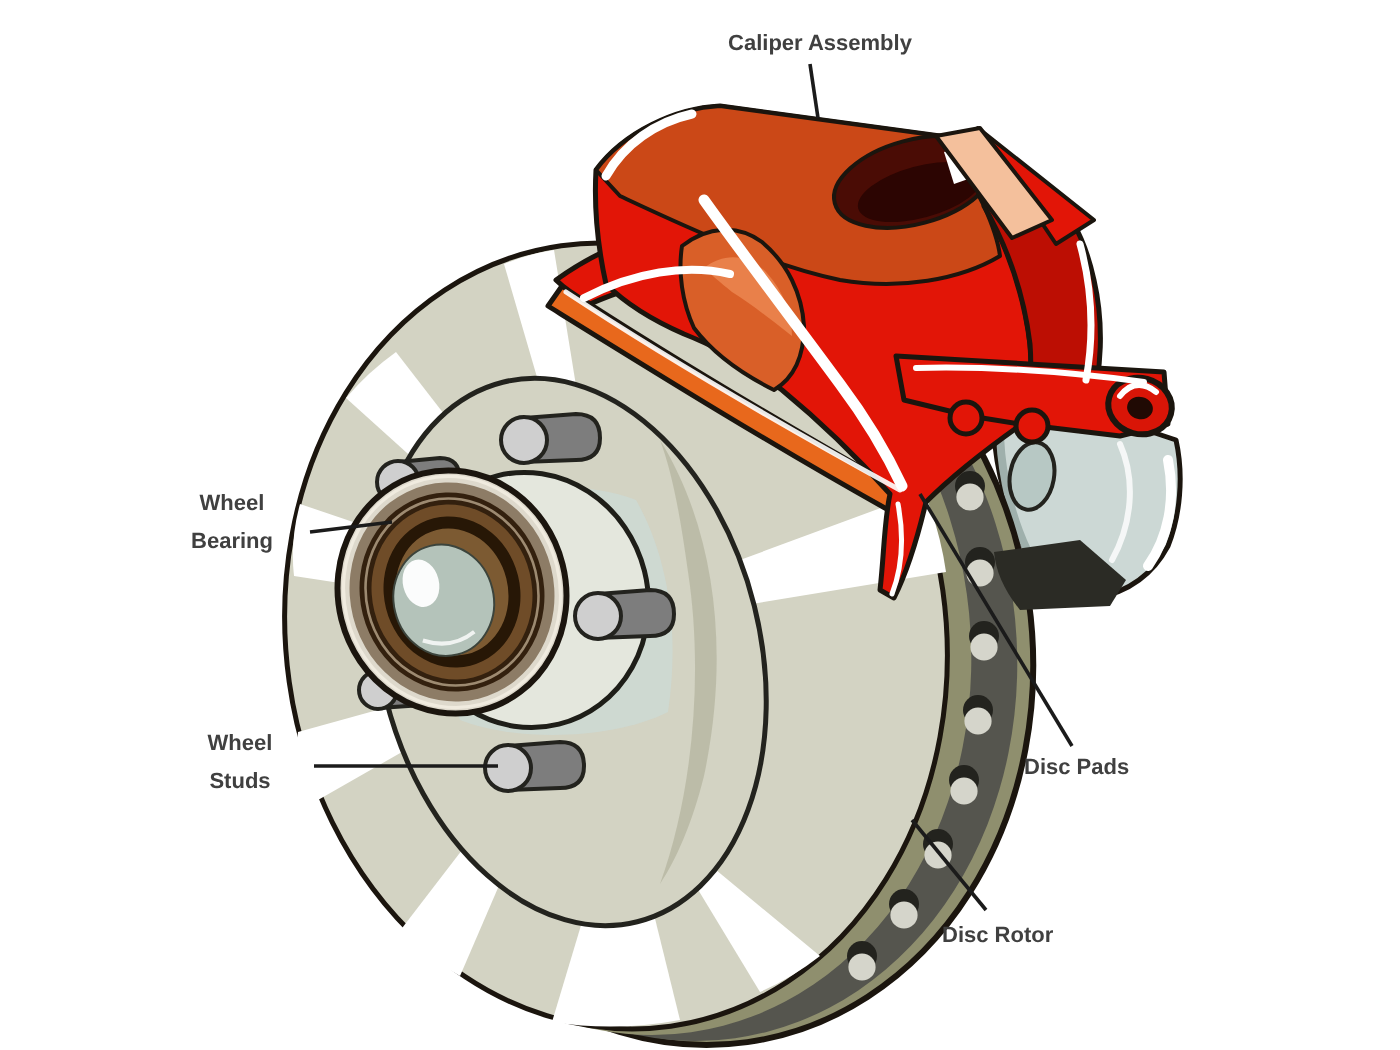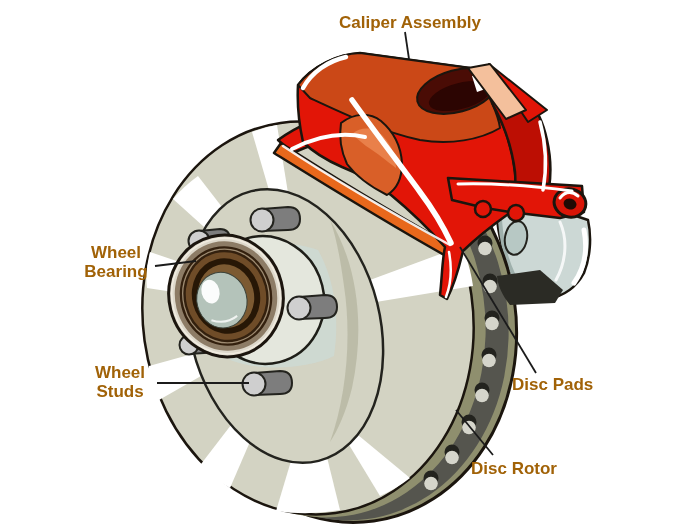--- a/index.html
+++ b/index.html
@@ -1,19 +1,19 @@
 <!DOCTYPE html>
 <html><head>
 <meta charset="utf-8">
 <style>
   html,body{margin:0;padding:0;background:#fff;}
   #stage{position:relative;width:700px;height:525px;background:#ffffff;overflow:hidden;
          font-family:"Liberation Sans",sans-serif;}
   #art{position:absolute;left:0;top:0;}
-  .label{position:absolute;font-weight:700;font-size:17px;line-height:19px;color:#a16207;
+  .label{position:absolute;font-weight:700;font-size:11px;line-height:19px;color:#404040;
          white-space:pre-line;z-index:5;}
   .lbl-caliper-assembly{left:320px;top:13px;width:180px;text-align:center;}
   .lbl-wheel-bearing{left:72px;top:243px;width:88px;text-align:center;}
   .lbl-wheel-studs{left:78px;top:363px;width:84px;text-align:center;}
   .lbl-disc-pads{left:512px;top:375px;}
   .lbl-disc-rotor{left:471px;top:459px;}
 </style>
 </head>
 <body>
 

